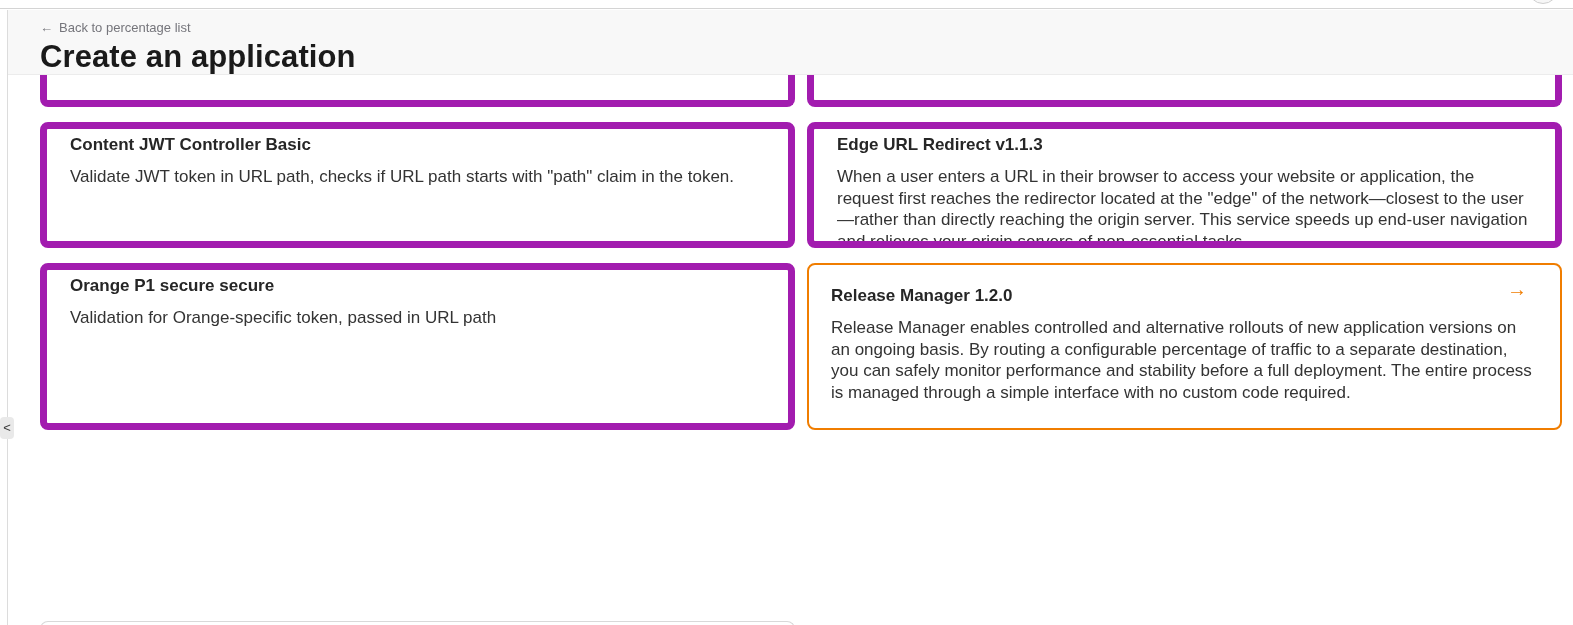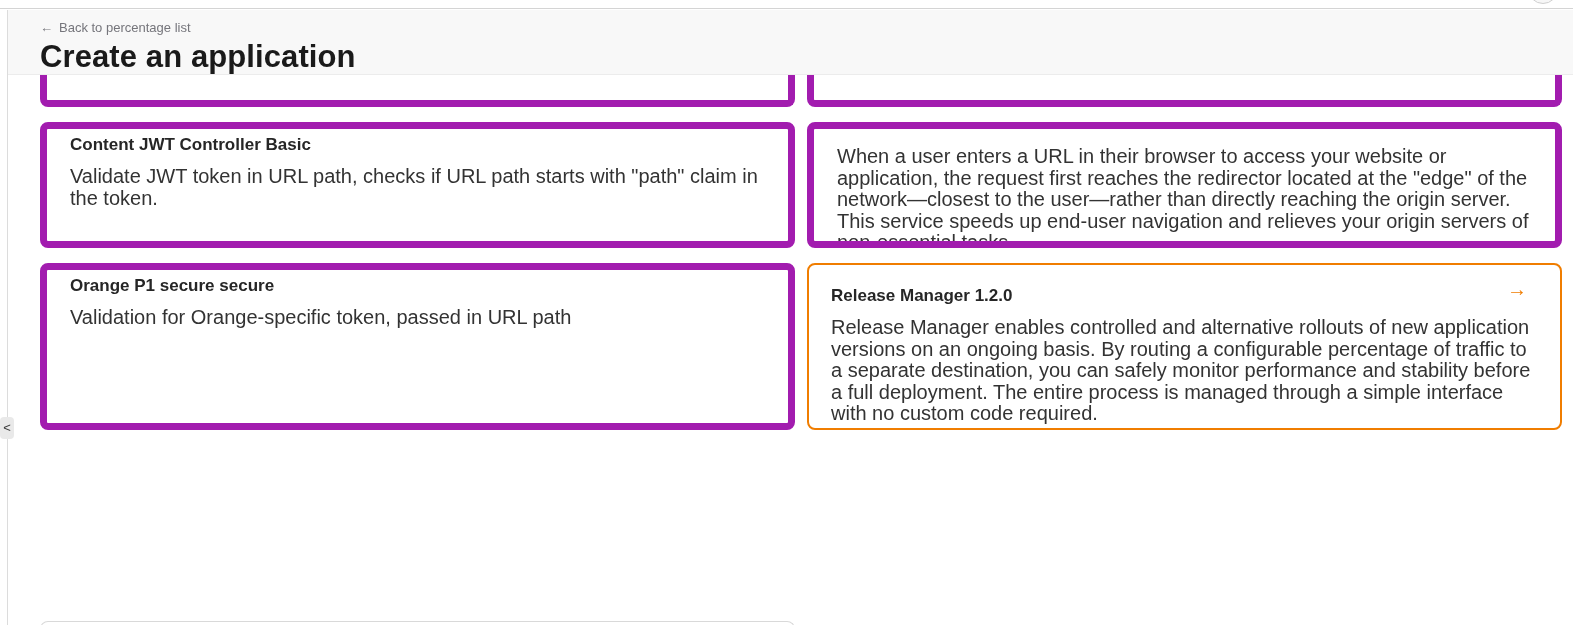--- a/index.html
+++ b/index.html
@@ -110,21 +110,21 @@
     cursor: pointer;
     position: relative;
   }
   .card h2 {
     font-size: 17px;
     font-weight: 600;
     color: #262626;
     margin: 0;
   }
   .card p {
-    font-size: 20px;
+    font-size: 17px;
     color: #333333;
     line-height: 21.5px;
     margin: 11px 0 0 0;
     max-width: 712px;
   }
   .card.partial-top {
     border-top: none;
     border-radius: 0 0 8px 8px;
     padding: 0;
   }
@@ -182,20 +182,21 @@
       <div class="card partial-top"></div>
       <div class="card partial-top"></div>
 
       <div class="card">
         <h2>Content JWT Controller Basic</h2>
         <p>Validate JWT token in URL path, checks if URL path starts with "path" claim in the token.</p>
       </div>
 
 
       <div class="card">
+        <h2>Edge URL Redirect v1.1.3</h2>
         <p>When a user enters a URL in their browser to access your website or application, the request first reaches the redirector located at the "edge" of the network—closest to the user—rather than directly reaching the origin server. This service speeds up end-user navigation and relieves your origin servers of non-essential tasks.</p>
       </div>
 
 
       <div class="card">
         <h2>Orange P1 secure secure</h2>
         <p>Validation for Orange-specific token, passed in URL path</p>
       </div>
 
       <div class="card selected">

